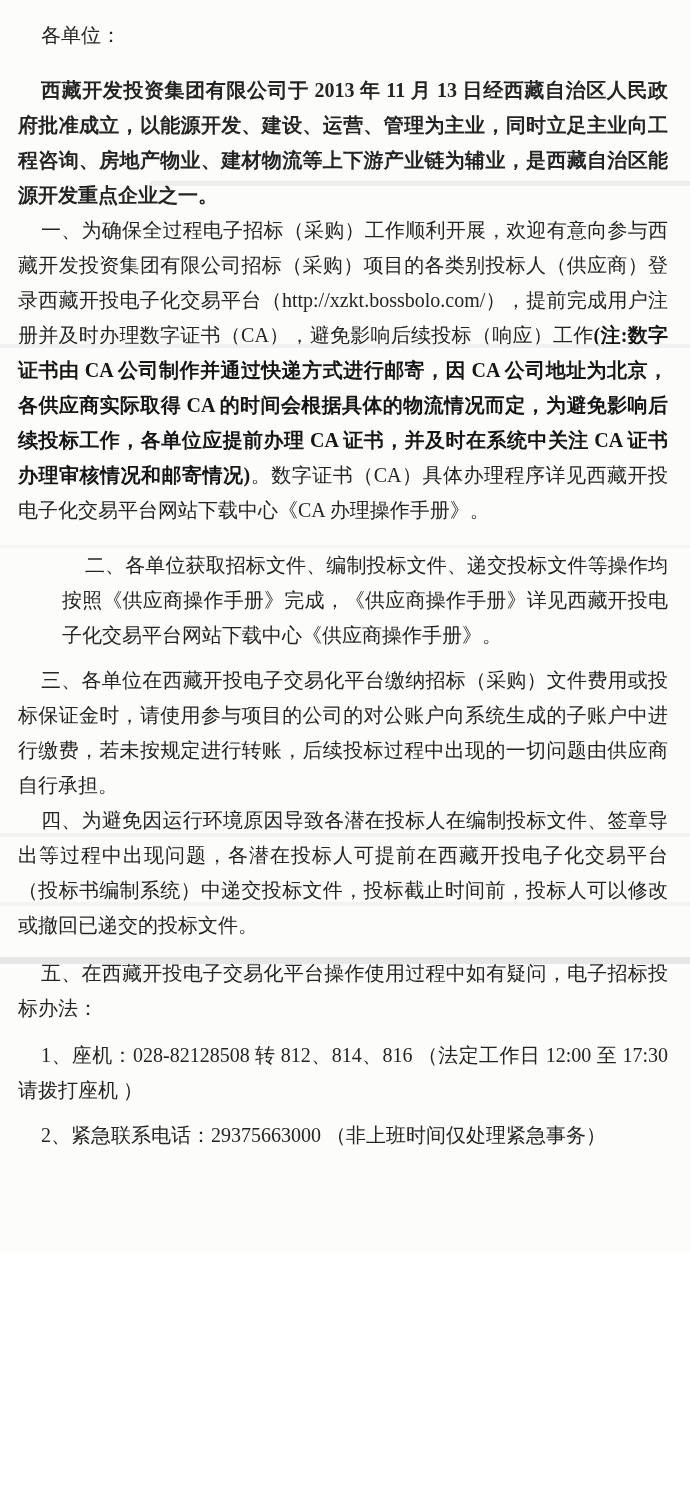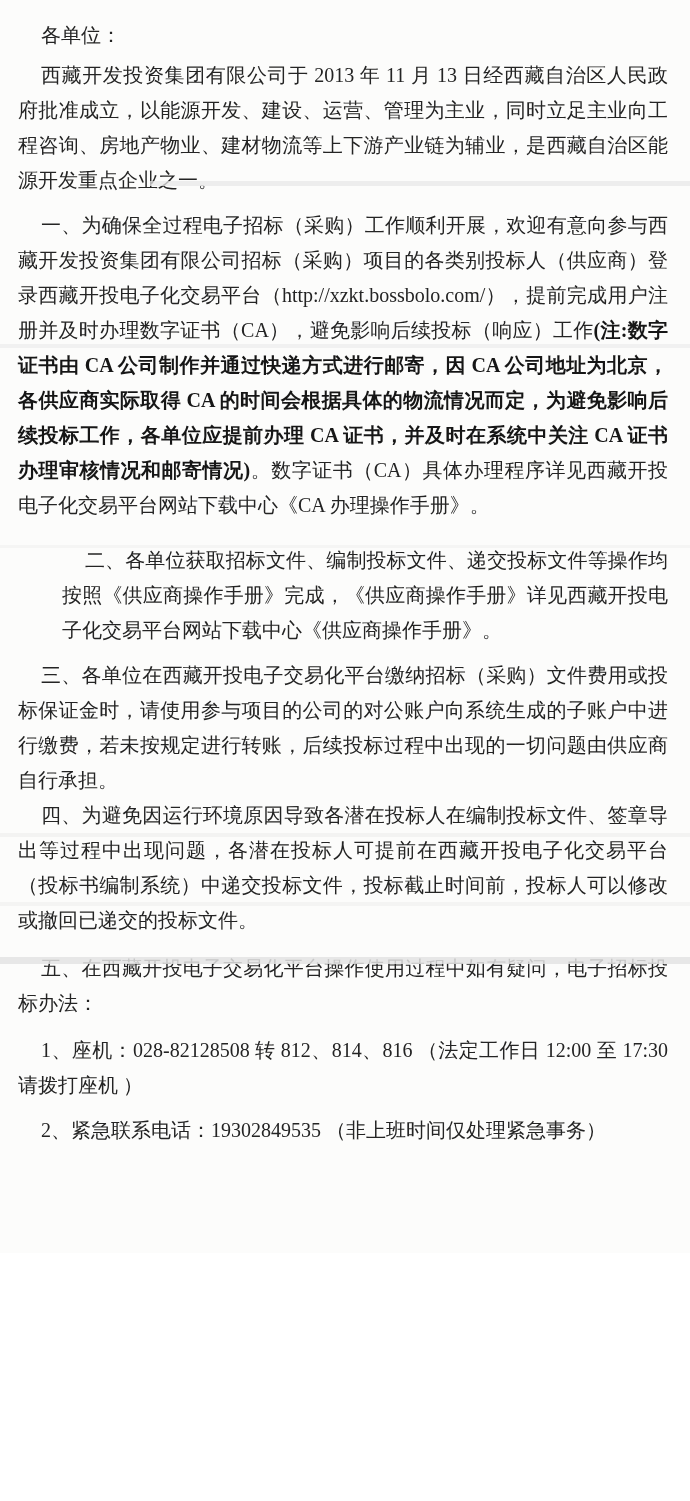--- a/index.html
+++ b/index.html
@@ -17,23 +17,23 @@
     line-height:35px;
     color:#242424;
     text-align:justify;
     z-index:2;
   }
   .doc-body p{
     margin:0;
     text-indent:23px;
   }
   p.p-salutation{margin-top:0;}
-  p.p-intro{margin-top:5px;}
+  p.p-intro{margin-top:20px;font-weight:bold;}
   p.p-notice{margin-top:18px;}
-  p.p-item1{margin-top:10px;}
+  p.p-item1{}
   p.p-item2{margin-top:20px;margin-left:44px;}
   p.p-item3{margin-top:10px;}
   p.p-item4{margin-top:0;}
   p.p-item5{margin-top:13px;}
   p.p-contact1{margin-top:12px;}
   p.p-contact2{margin-top:10px;}
   .bold-note{font-weight:700;color:#161616;}
   .sign-block{
     position:absolute;
     top:1322px;right:25px;
@@ -72,21 +72,21 @@
 
   <div class="doc-body">
     <p class="p-salutation">各单位：</p>
     <p class="p-intro">西藏开发投资集团有限公司于 2013 年 11 月 13 日经西藏自治区人民政府批准成立，以能源开发、建设、运营、管理为主业，同时立足主业向工程咨询、房地产物业、建材物流等上下游产业链为辅业，是西藏自治区能源开发重点企业之一。</p>
     <p class="p-item1"><span>一、为确保全过程电子招标（采购）工作顺利开展，欢迎有意向参与西藏开发投资集团有限公司招标（采购）项目的各类别投标人（供应商）登录西藏开投电子化交易平台（http://xzkt.bossbolo.com/），提前完成用户注册并及时办理数字证书（CA），避免影响后续投标（响应）工作</span><span class="bold-note">(注:数字证书由 CA 公司制作并通过快递方式进行邮寄，因 CA 公司地址为北京，各供应商实际取得 CA 的时间会根据具体的物流情况而定，为避免影响后续投标工作，各单位应提前办理 CA 证书，并及时在系统中关注 CA 证书办理审核情况和邮寄情况)</span><span>。数字证书（CA）具体办理程序详见西藏开投电子化交易平台网站下载中心《CA 办理操作手册》。</span></p>
     <p class="p-item2">二、各单位获取招标文件、编制投标文件、递交投标文件等操作均按照《供应商操作手册》完成，《供应商操作手册》详见西藏开投电子化交易平台网站下载中心《供应商操作手册》。</p>
     <p class="p-item3">三、各单位在西藏开投电子交易化平台缴纳招标（采购）文件费用或投标保证金时，请使用参与项目的公司的对公账户向系统生成的子账户中进行缴费，若未按规定进行转账，后续投标过程中出现的一切问题由供应商自行承担。</p>
     <p class="p-item4">四、为避免因运行环境原因导致各潜在投标人在编制投标文件、签章导出等过程中出现问题，各潜在投标人可提前在西藏开投电子化交易平台（投标书编制系统）中递交投标文件，投标截止时间前，投标人可以修改或撤回已递交的投标文件。</p>
     <p class="p-item5">五、在西藏开投电子交易化平台操作使用过程中如有疑问，电子招标投标办法：</p>
     <p class="p-contact1">1、座机：028-82128508 转 812、814、816 （法定工作日 12:00 至 17:30 请拨打座机 ）</p>
-    <p class="p-contact2">2、紧急联系电话：19302849535 （非上班时间仅处理紧急事务）</p>
+    <p class="p-contact2">2、紧急联系电话：29375663000 （非上班时间仅处理紧急事务）</p>
   </div>
 
   <div class="sign-block">
     <div>西藏开发投资集团有限公司</div>
     <div class="sign-date">2023 年 5 月 5 日</div>
   </div>
 
   <svg class="seal" viewBox="0 0 196 186" xmlns="http://www.w3.org/2000/svg">
     <defs>
       <filter id="stamp-grain" x="-10%" y="-10%" width="120%" height="120%">

